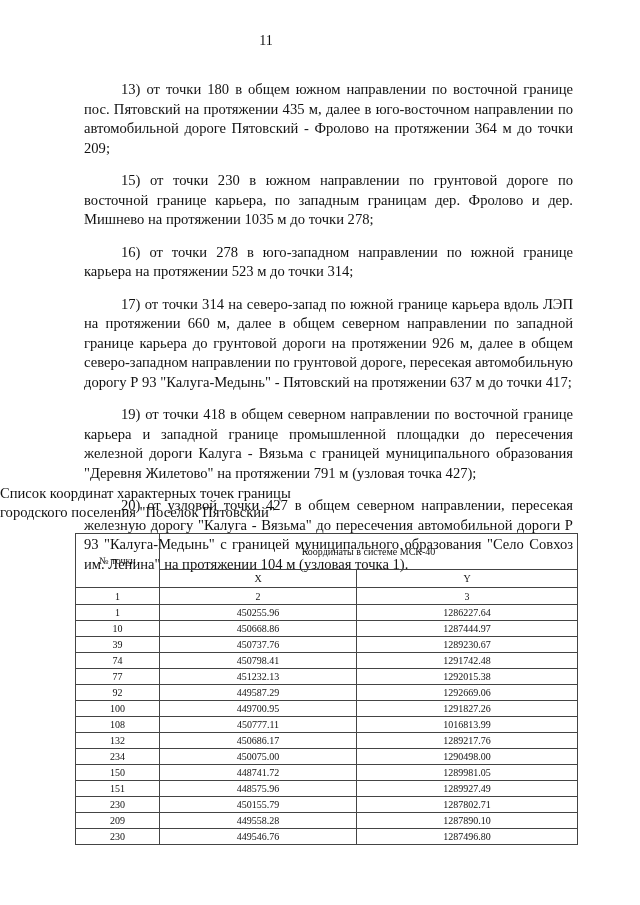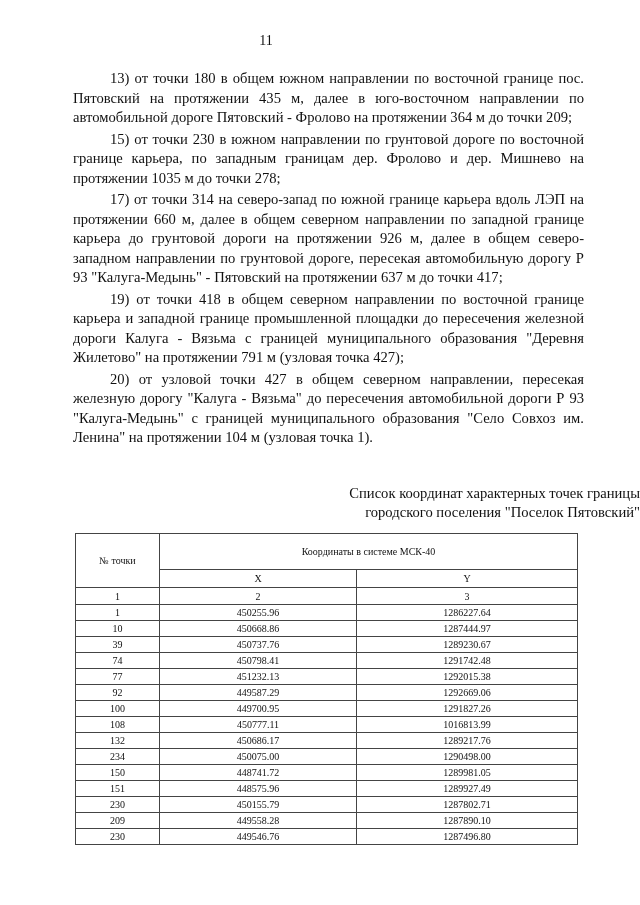--- a/index.html
+++ b/index.html
@@ -10,25 +10,25 @@
     }
     .page-number {
       position: absolute; top: 33px; left: 0; width: 532px;
       text-align: center; font-size: 14px; line-height: 16px;
     }
     .body-text {
       position: absolute; top: 67px; left: 71px; width: 515px;
       font-size: 14.6px; line-height: 19.5px;
     }
     .para {
-      margin: 2px; text-indent: 37px; text-align: justify;
+      margin: 13px; text-indent: 37px; text-align: justify;
     }
     .caption {
       position: absolute; top: 484px; left: 0; width: 640px;
-      text-align: right; font-size: 14.6px; line-height: 19px;
+      text-align: left; font-size: 14.6px; line-height: 19px;
     }
     .coord-table {
       position: absolute; top: 533px; left: 75px; width: 502px;
       border-collapse: collapse; font-size: 10px;
       table-layout: fixed;
     }
     .coord-table td, .coord-table th {
       border: 1px solid #444; padding: 0; text-align: center;
       font-weight: normal; line-height: 15px; height: 15px;
     }
@@ -41,20 +41,21 @@
     col.c3 { width: 221px; }
   </style>
 </head>
 <body>
 
 <div class="page-number">11</div>
 
 <div class="body-text">
   <p class="para">13) от точки 180 в общем южном направлении по восточной границе пос. Пятовский на протяжении 435 м, далее в юго-восточном направлении по автомобильной дороге Пятовский - Фролово на протяжении 364 м до точки 209;</p>
   <p class="para">15) от точки 230 в южном направлении по грунтовой дороге по восточной границе карьера, по западным границам дер. Фролово и дер. Мишнево на протяжении 1035 м до точки 278;</p>
+  <p class="para">16) от точки 278 в юго-западном направлении по южной границе карьера на протяжении 523 м до точки 314;</p>
   <p class="para">17) от точки 314 на северо-запад по южной границе карьера вдоль ЛЭП на протяжении 660 м, далее в общем северном направлении по западной границе карьера до грунтовой дороги на протяжении 926 м, далее в общем северо-западном направлении по грунтовой дороге, пересекая автомобильную дорогу Р 93 "Калуга-Медынь" - Пятовский на протяжении 637 м до точки 417;</p>
   <p class="para">19) от точки 418 в общем северном направлении по восточной границе карьера и западной границе промышленной площадки до пересечения железной дороги Калуга - Вязьма с границей муниципального образования "Деревня Жилетово" на протяжении 791 м (узловая точка 427);</p>
   <p class="para">20) от узловой точки 427 в общем северном направлении, пересекая железную дорогу "Калуга - Вязьма" до пересечения автомобильной дороги Р 93 "Калуга-Медынь" с границей муниципального образования "Село Совхоз им. Ленина" на протяжении 104 м (узловая точка 1).</p>
 </div>
 
 <div class="caption">
   <div>Список координат характерных точек границы</div>
   <div>городского поселения "Поселок Пятовский"</div>
 </div>
 

